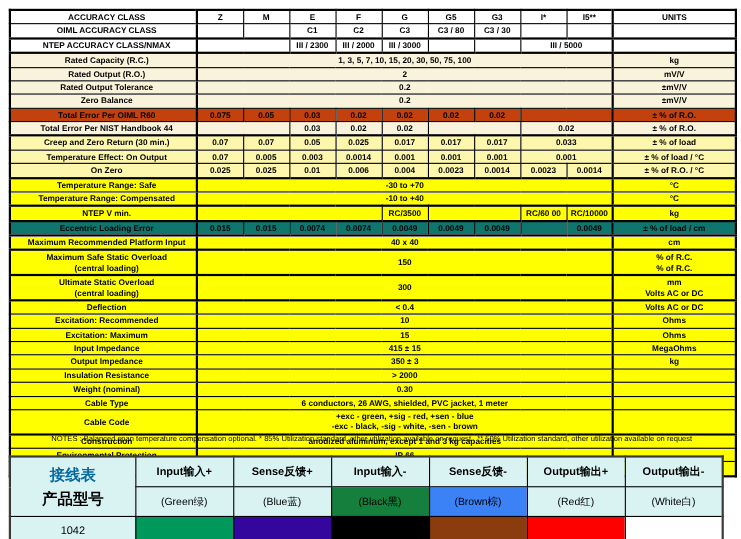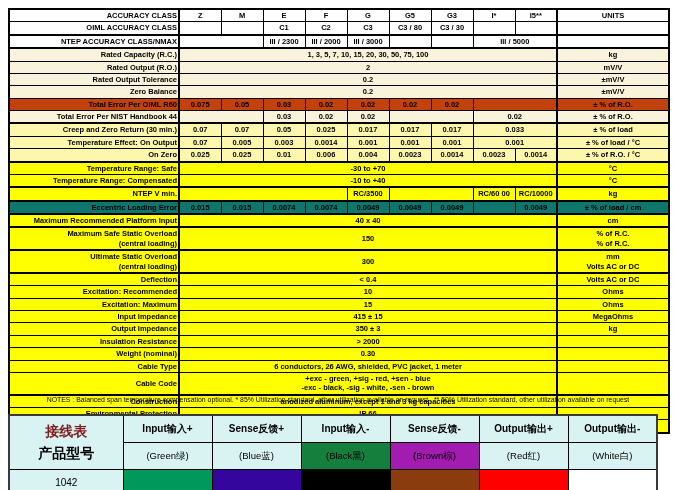--- a/index.html
+++ b/index.html
@@ -5,21 +5,21 @@
   html,body{margin:0;padding:0;background:#ffffff;}
   body{width:674px;height:490px;font-family:"Liberation Sans",sans-serif;-webkit-font-smoothing:antialiased;}
   .page{position:relative;width:674px;height:490px;background:#ffffff;overflow:hidden;}
 
   table{border-collapse:collapse;table-layout:fixed;}
 
   
   .spec{position:absolute;left:8px;top:8px;width:660px;border:2px solid #000;}
   .spec td{border:1px solid #000;font-size:7.5px;font-weight:bold;color:#000;
            padding:1px 1px;line-height:1.25;vertical-align:middle;overflow:hidden;}
-  .spec td.lbl{text-align:right;padding-left:7px;border-right:2px solid #000;}
+  .spec td.lbl{text-align:center;padding-left:7px;border-right:2px solid #000;}
   .spec td.val{text-align:center;white-space:nowrap;}
   .spec td.unit{text-align:center;border-left:2px solid #000;white-space:nowrap;}
   .spec tr.thick td{border-bottom-width:2px;}
 
   
   .notes{position:absolute;left:8px;top:396px;width:660px;text-align:center;
          font-size:6.9px;color:#000;letter-spacing:0;}
 
   
   .wire{position:absolute;left:8px;top:414px;width:650px;border:2px solid #3a3a3a;}
@@ -286,35 +286,35 @@
       <col style="width:89px">
         <col style="width:89px">
         <col style="width:89px">
       <col style="width:89px">
         <col style="width:89px">
         <col style="width:89px">
     </colgroup>
     <tbody>
         <tr>
           <td class="titleblock" rowspan="2" style="background: rgb(217, 243, 243);">
-            <div class="title-cn" style="color: #7f1d1d;">接线表</div>
+            <div class="title-cn" style="color: #0369a1;">接线表</div>
             <div class="subtitle-cn">产品型号</div>
           </td>
           <td class="sig" style="background: rgb(217, 243, 243);">Input输入+</td>
           <td class="sig" style="background: rgb(217, 243, 243);">Sense反馈+</td>
           <td class="sig" style="background: rgb(217, 243, 243);">Input输入-</td>
           <td class="sig" style="background: rgb(217, 243, 243);">Sense反馈-</td>
           <td class="sig" style="background: rgb(217, 243, 243);">Output输出+</td>
           <td class="sig" style="background: rgb(217, 243, 243);">Output输出-</td>
         </tr>
         <tr>
           <td class="wname" style="background: rgb(217, 243, 243);">(Green绿)</td>
           <td class="wname" style="background: rgb(217, 243, 243);">(Blue蓝)</td>
           <td class="wname" style="background: #15803d;">(Black黑)</td>
-          <td class="wname" style="background: #a21caf;">(Brown棕)</td>
+          <td class="wname" style="background: #3b82f6;">(Brown棕)</td>
           <td class="wname" style="background: rgb(217, 243, 243);">(Red红)</td>
           <td class="wname" style="background: rgb(217, 243, 243);">(White白)</td>
         </tr>
         <tr>
           <td class="model" style="background: rgb(217, 243, 243);">1042</td>
           <td class="swatch" style="background: rgb(0, 152, 91);"></td>
           <td class="swatch" style="background: rgb(52, 6, 158);"></td>
           <td class="swatch" style="background: rgb(0, 0, 0);"></td>
           <td class="swatch" style="background: rgb(138, 60, 14);"></td>
           <td class="swatch" style="background: rgb(255, 0, 0);"></td>

